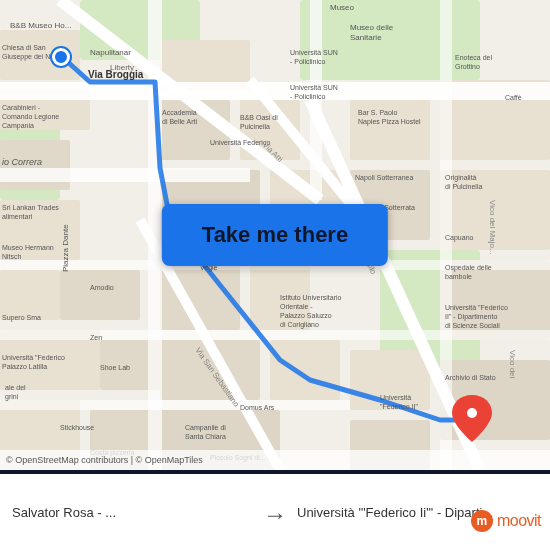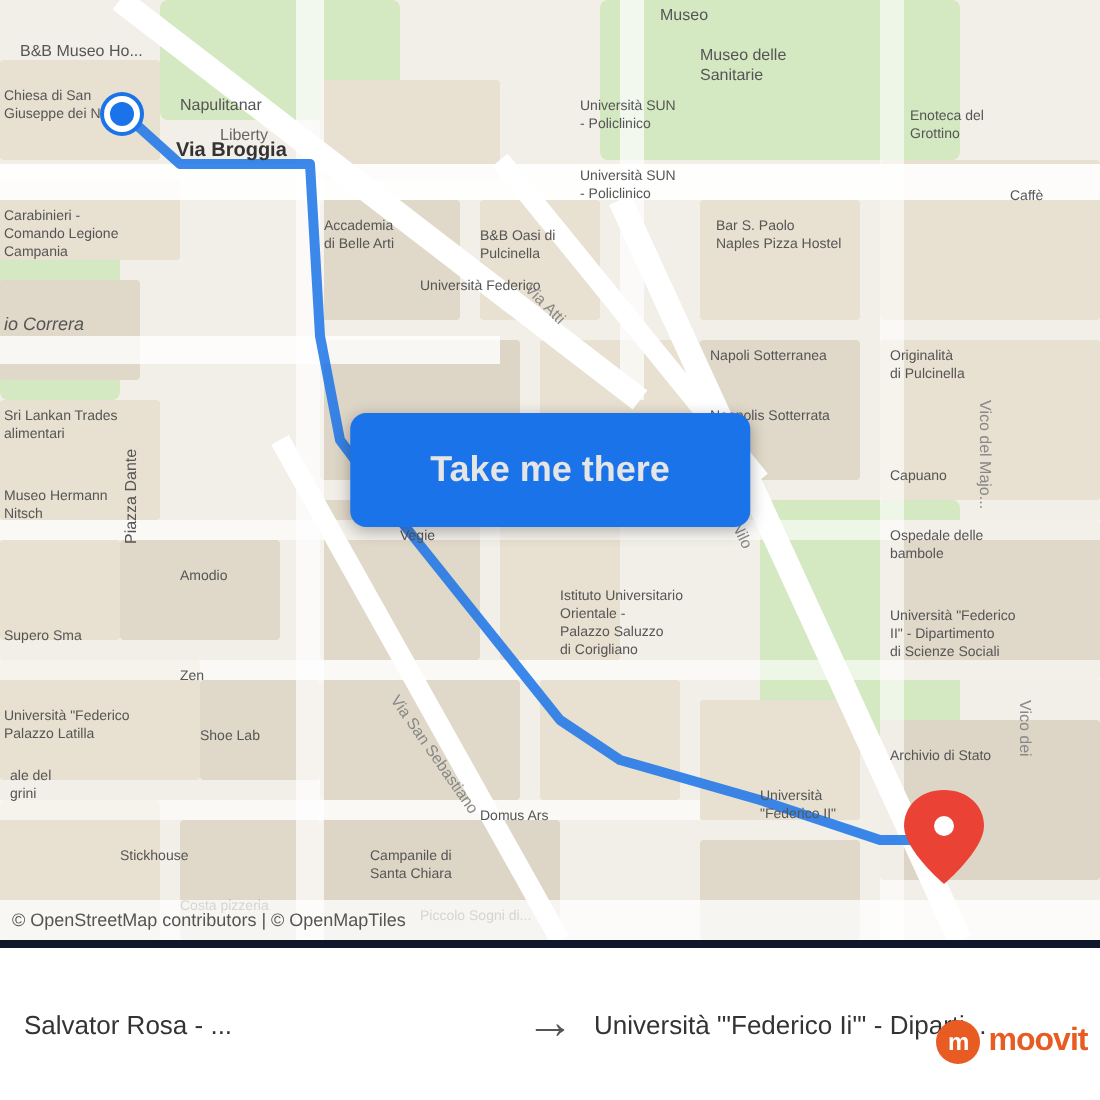--- a/index.html
+++ b/index.html
@@ -24,25 +24,25 @@
       height: 100%;
     }
 
     
     .take-me-there-btn {
       position: absolute;
       left: 50%;
       top: 50%;
       transform: translate(-50%, -50%);
       background: #1a73e8;
-      color: #e5e5e5;
+      color: #0f172a;
       border: none;
       border-radius: 8px;
       padding: 18px 40px;
-      font-size: 18px;
+      font-size: 22px;
       font-weight: bold;
       cursor: pointer;
       white-space: nowrap;
       box-shadow: 0 2px 8px rgba(0,0,0,0.3);
       z-index: 10;
     }
 
     
     .origin-marker {
       position: absolute;
@@ -128,21 +128,21 @@
       right: 14px;
       width: 60px;
       height: 30px;
       display: flex;
       align-items: center;
       justify-content: center;
     }
 
     .moovit-text {
       font-size: 16px;
-      font-weight: bold;
+      font-weight: normal;
       color: #e85c23;
       letter-spacing: -0.5px;
       text-align: center;
     }
 
     .moovit-icon {
       width: 22px;
       height: 22px;
       background: #e85c23;
       border-radius: 50%;

